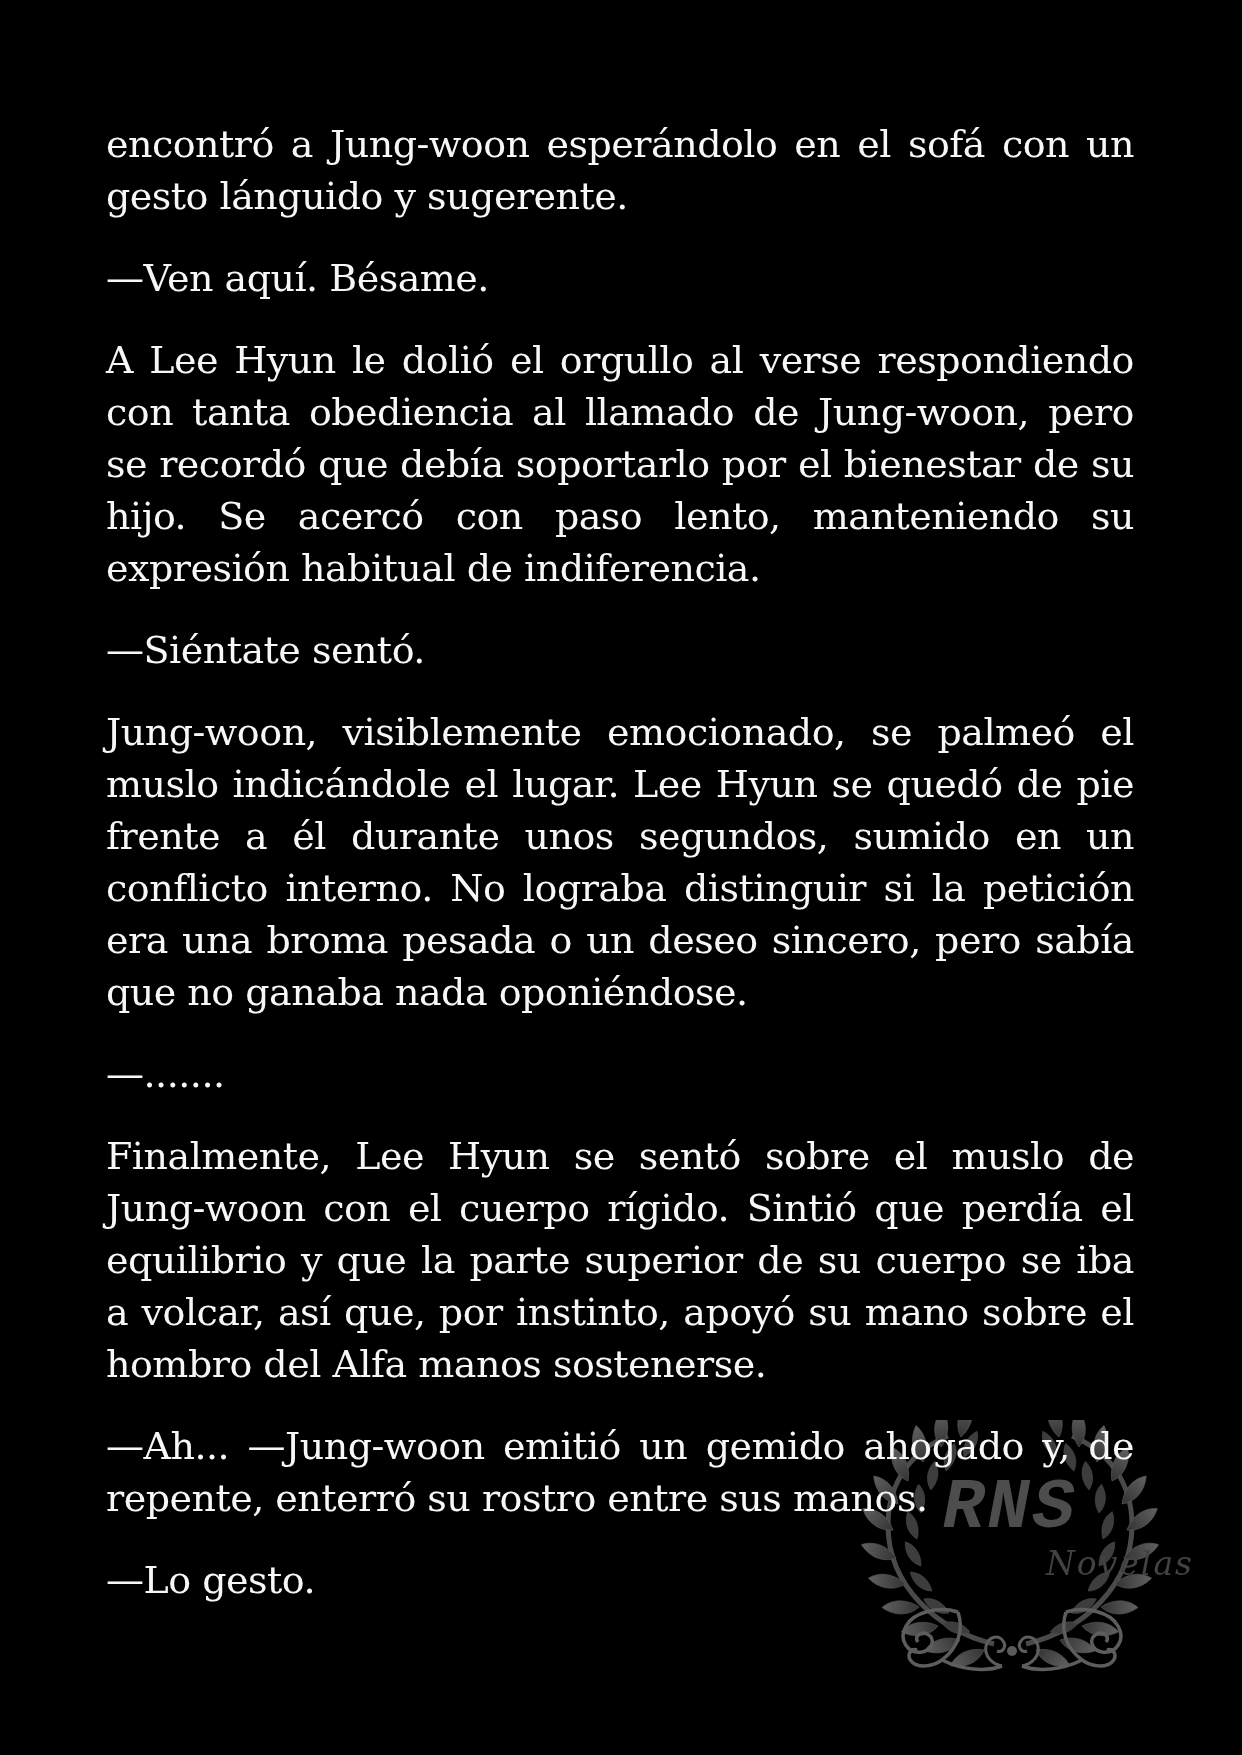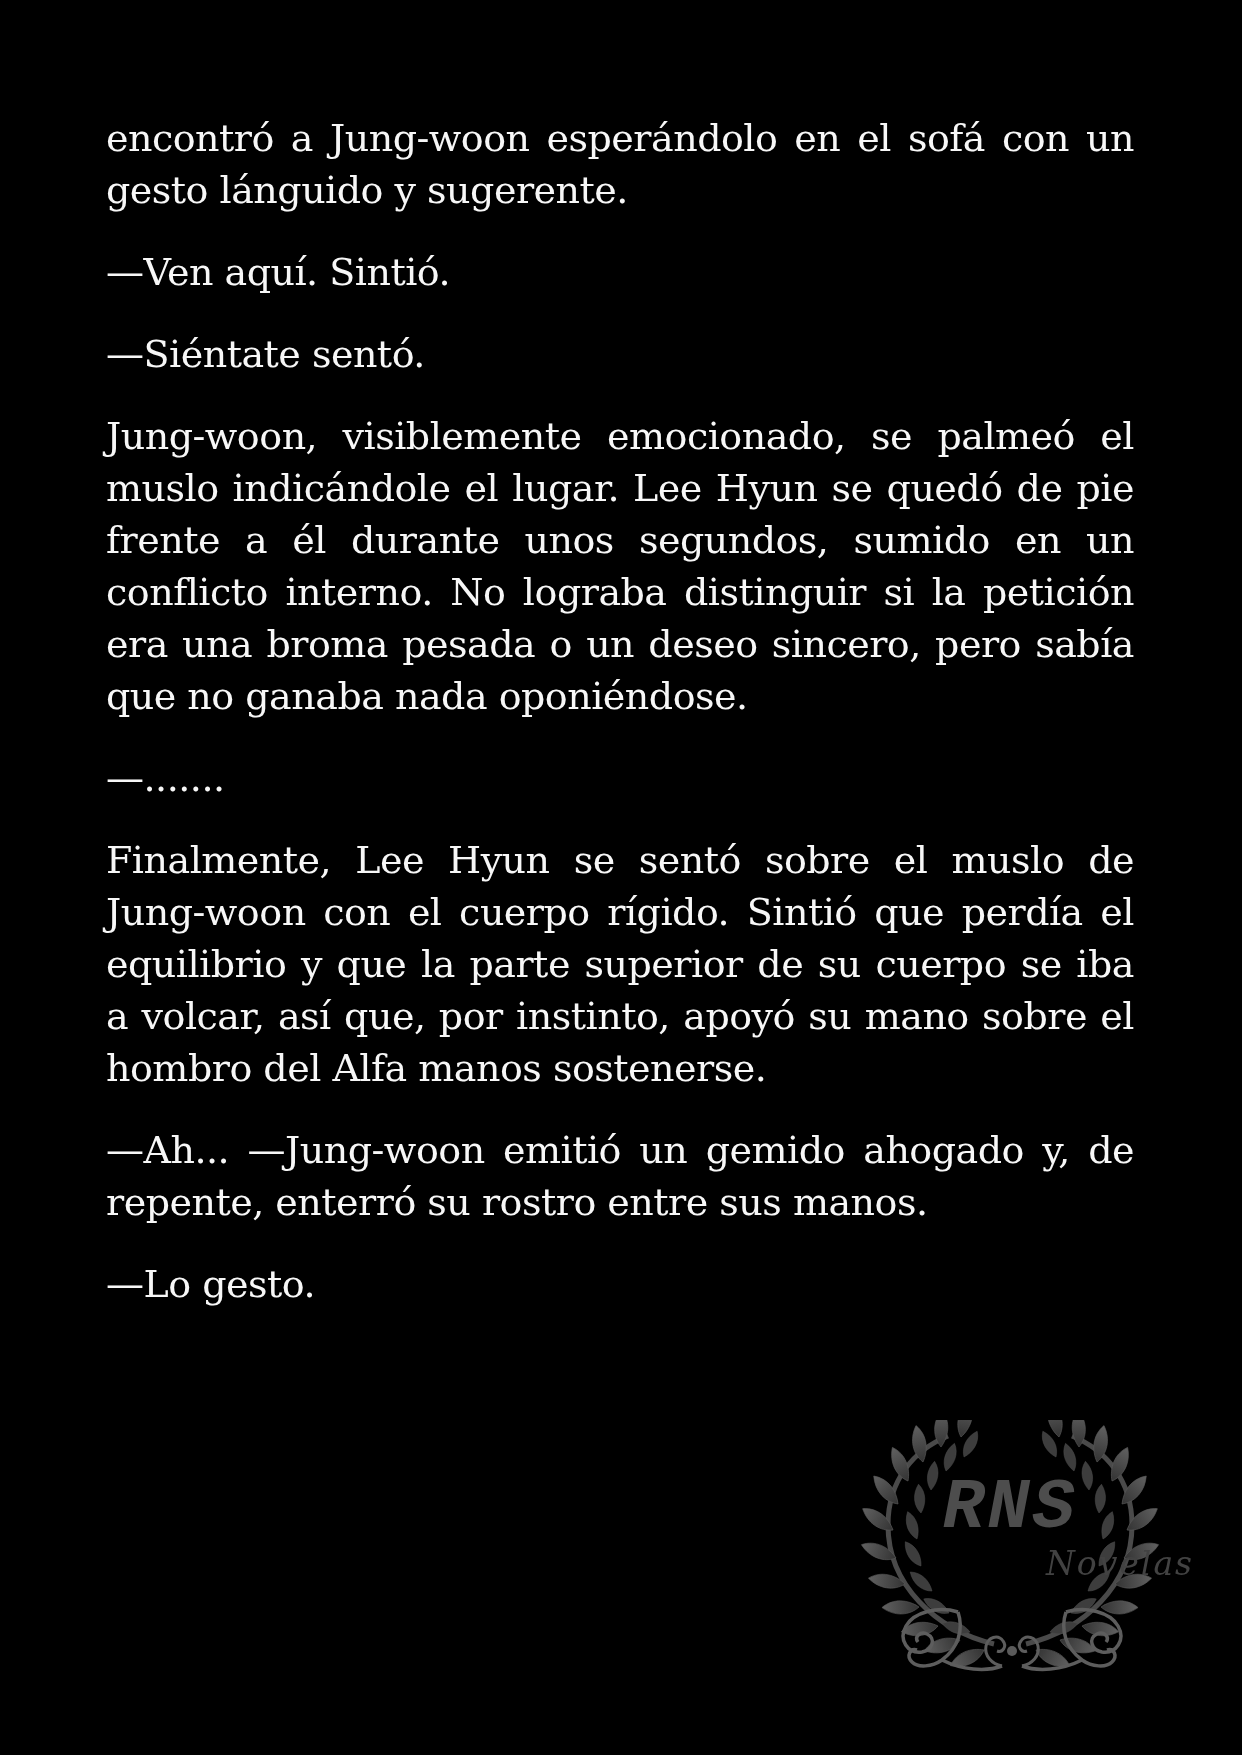--- a/index.html
+++ b/index.html
@@ -16,21 +16,21 @@
   .story {
     position: relative;
     z-index: 2;
     padding: 103px 108px 0 106px;
     color: #f7f7f7;
     font-size: 38px;
     line-height: 52px;
     text-align: justify;
     letter-spacing: -0.5px;
   }
-  .story p { margin: 9px 0 30px 0; }
+  .story p { margin: 15px 0 30px 0; }
 
   
   .watermark {
     position: absolute;
     left: 846px;
     top: 1420px;
     width: 328px;
     height: 260px;
     z-index: 1;
   }
@@ -114,21 +114,22 @@
       <use href="#flourL" transform="translate(332 0) scale(-1 1)"></use>
       <circle cx="166" cy="231" r="5" fill="#5a5a5a"></circle>
     </svg>
 
     <div class="wm-title">RNS</div>
     <div class="wm-sub">Novelas</div>
   </div>
 
   <article class="story">
     <p>encontró a Jung-woon esperándolo en el sofá con un gesto lánguido y sugerente.</p>
-    <p>—Ven aquí. Sintió.</p>
+    <p>—Ven aquí. Bésame.</p>
+    <p>A Lee Hyun le dolió el orgullo al verse respondiendo con tanta obediencia al llamado de Jung-woon, pero se recordó que debía soportarlo por el bienestar de su hijo. Se acercó con paso lento, manteniendo su expresión habitual de indiferencia.</p>
     <p>—Siéntate sentó.</p>
     <p>Jung-woon, visiblemente emocionado, se palmeó el muslo indicándole el lugar. Lee Hyun se quedó de pie frente a él durante unos segundos, sumido en un conflicto interno. No lograba distinguir si la petición era una broma pesada o un deseo sincero, pero sabía que no ganaba nada oponiéndose.</p>
     <p>—.......</p>
     <p>Finalmente, Lee Hyun se sentó sobre el muslo de Jung-woon con el cuerpo rígido. Sintió que perdía el equilibrio y que la parte superior de su cuerpo se iba a volcar, así que, por instinto, apoyó su mano sobre el hombro del Alfa manos sostenerse.</p>
     <p>—Ah... —Jung-woon emitió un gemido ahogado y, de repente, enterró su rostro entre sus manos.</p>
     <p>—Lo gesto.</p>
   </article>
 
 </main>
 

